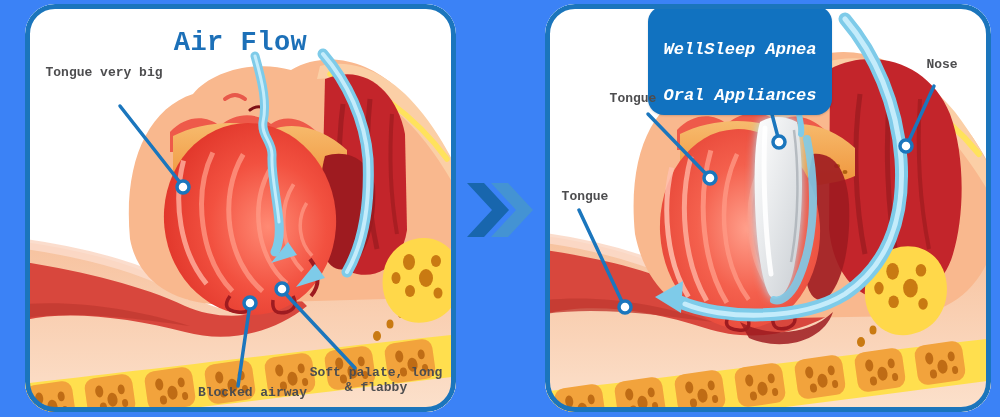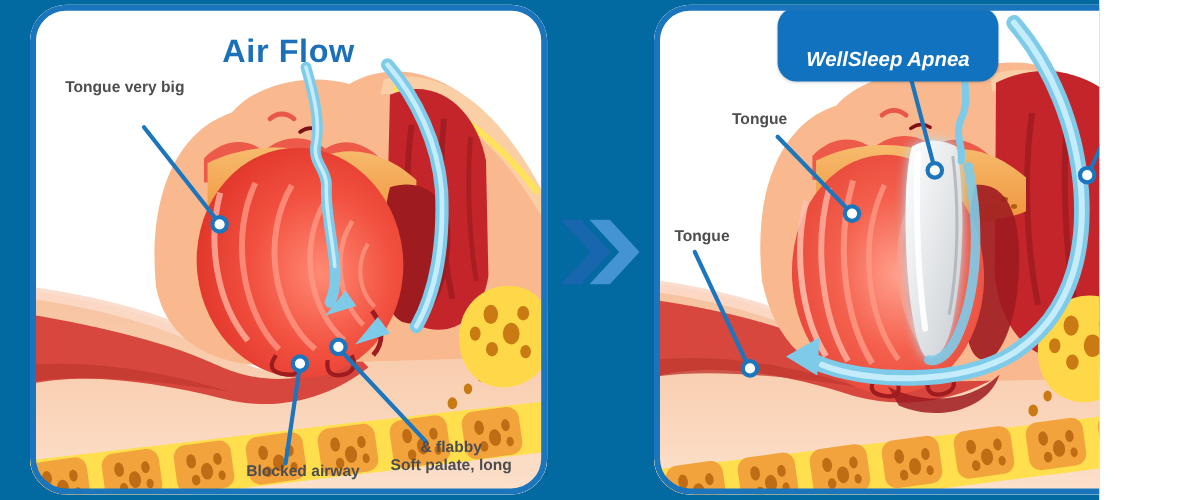--- a/index.html
+++ b/index.html
@@ -1,17 +1,17 @@
 <!DOCTYPE html>
 <html><head>
 <meta charset="utf-8">
 <style>
   html,body{margin:0;padding:0;background:#ffffff;}
-  .stage{position:relative;width:916px;height:417px;background:#0369a1;overflow:hidden;
-         font-family:Liberation Sans, sans-serif;}
+  .stage{position:relative;width:1000px;height:417px;background:#3b82f6;overflow:hidden;
+         font-family:Liberation Mono, monospace;}
   .panel{position:absolute;top:4px;height:408px;background:#ffffff;border-radius:30px;overflow:hidden;}
   .panel-left{left:25px;width:431px;}
   .panel-right{left:545px;width:446px;}
   .panel svg.art{position:absolute;left:0;top:0;width:100%;height:100%;display:block;}
   .frame{position:absolute;inset:0;border:5px solid #1b75bc;border-radius:30px;pointer-events:none;}
   .lbl{position:absolute;color:#4d4d4f;font-weight:700;font-size:13px;line-height:1.12;text-align:center;}
   .lbl span{display:block;}
   .title{position:absolute;left:0;right:0;top:24px;text-align:center;color:#1c70b8;
          font-weight:700;font-size:27px;letter-spacing:.5px;}
   .badge{position:absolute;left:103px;top:2px;width:176px;background:#1172c0;color:#ffffff;
@@ -165,22 +165,22 @@
 
     <div class="title">Air Flow</div>
 
     <div class="lbl" style="left:0;top:62px;width:158px;">
       <span>Tongue very big</span>
     </div>
     <div class="lbl" style="left:155px;top:382px;width:145px;">
       <span>Blocked airway</span>
     </div>
     <div class="lbl" style="left:276px;top:362px;width:150px;">
+      <span>Soft palate, long</span>
       <span>&amp; flabby</span>
-      <span>Soft palate, long</span>
     </div>
 
     <div class="frame"></div>
   </section>
 
   <div class="between">
     <svg viewBox="0 0 66 54" width="66" height="54">
       <polygon points="0,0 17,0 42,27 17,54 0,54 25,27" fill="#1866ad"></polygon>
       <polygon points="24,0 41,0 66,27 41,54 24,54 49,27" fill="#4493d3"></polygon>
     </svg>
@@ -283,20 +283,21 @@
         <line x1="34" y1="206" x2="79" y2="302"></line>
         <circle cx="234" cy="138" r="6" fill="#ffffff"></circle>
         <circle cx="165" cy="174" r="6" fill="#ffffff"></circle>
         <circle cx="361" cy="142" r="6" fill="#ffffff"></circle>
         <circle cx="80" cy="303" r="6" fill="#ffffff"></circle>
       </g>
     </svg>
 
     <div class="badge">
       <span>WellSleep Apnea</span>
+      <span>Oral Appliances</span>
     </div>
 
     <div class="lbl" style="left:48px;top:88px;width:80px;">
       <span>Tongue</span>
     </div>
     <div class="lbl" style="left:362px;top:54px;width:70px;">
       <span>Nose</span>
     </div>
     <div class="lbl" style="left:4px;top:186px;width:72px;">
       <span>Tongue</span>

